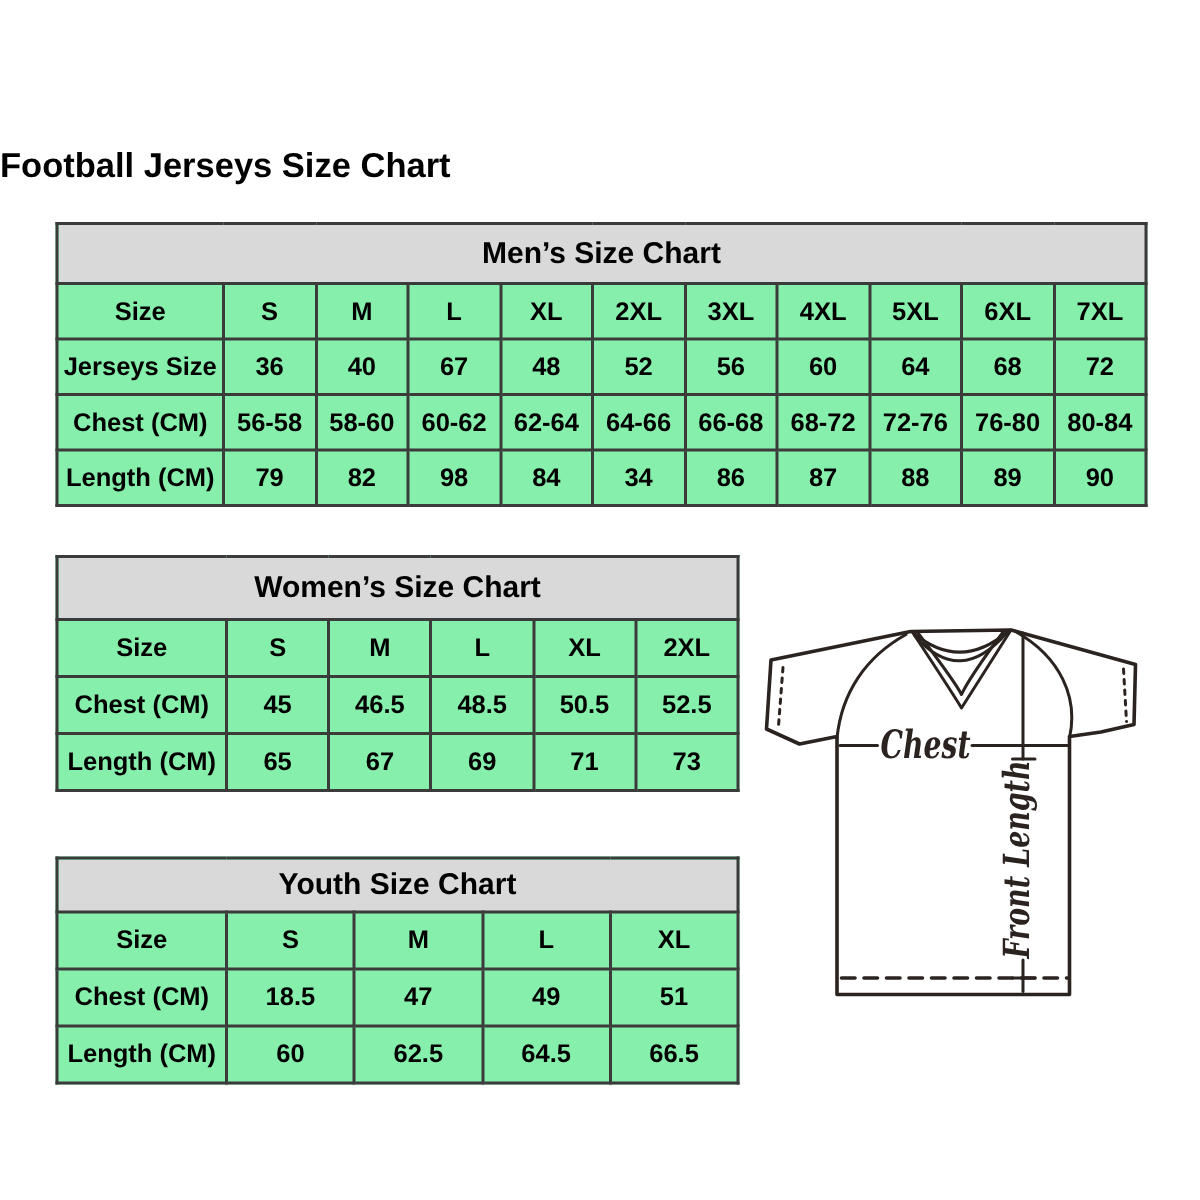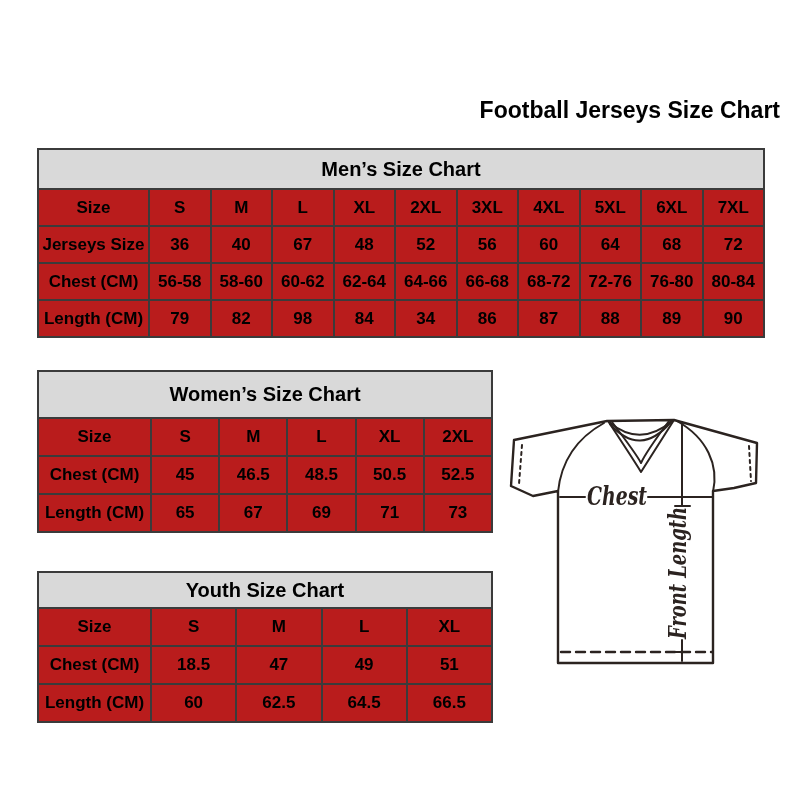--- a/index.html
+++ b/index.html
@@ -15,31 +15,31 @@
     width: 800px;
     height: 800px;
     background: #ffffff;
     overflow: hidden;
     font-family: "Liberation Sans", sans-serif;
   }
   .page-title {
     position: absolute;
     left: 0; top: 97px;
     width: 780px;
-    text-align: right;
+    text-align: left;
     font-size: 23px;
     font-weight: bold;
     color: var(--text-c);
     letter-spacing: 0px;
   }
   table.size-table {
     position: absolute;
     border-collapse: collapse;
     table-layout: fixed;
-    background: #b91c1c;
+    background: #86efac;
   }
   .size-table th, .size-table td {
     border: 2px solid var(--border-c);
     text-align: center;
     vertical-align: middle;
     font-family: "Liberation Sans", sans-serif;
     font-weight: bold;
     font-size: 17px;
     color: var(--text-c);
     padding: 0;
@@ -49,21 +49,21 @@
   .size-table th.table-title {
     background: var(--header-bg);
     font-size: 20px;
   }
   
   .mens  { left: 37px; top: 148px; width: 728px; }
   .mens  tr.title-row { height: 40px; }
   .mens  tbody tr     { height: 37px; }
   
   .womens { left: 37px; top: 370px; width: 456px; }
-  .womens tr.title-row { height: 47px; }
+  .womens tr.title-row { height: 42px; }
   .womens tbody tr     { height: 38px; }
   
   .youth { left: 37px; top: 547px; width: 456px; margin-top: 24px; }
   .youth tr.title-row { height: 36px; }
   .youth tbody tr     { height: 38px; }
 
   .jersey-wrap {
     position: absolute;
     left: 500px; top: 410px;
     width: 270px; height: 260px;

